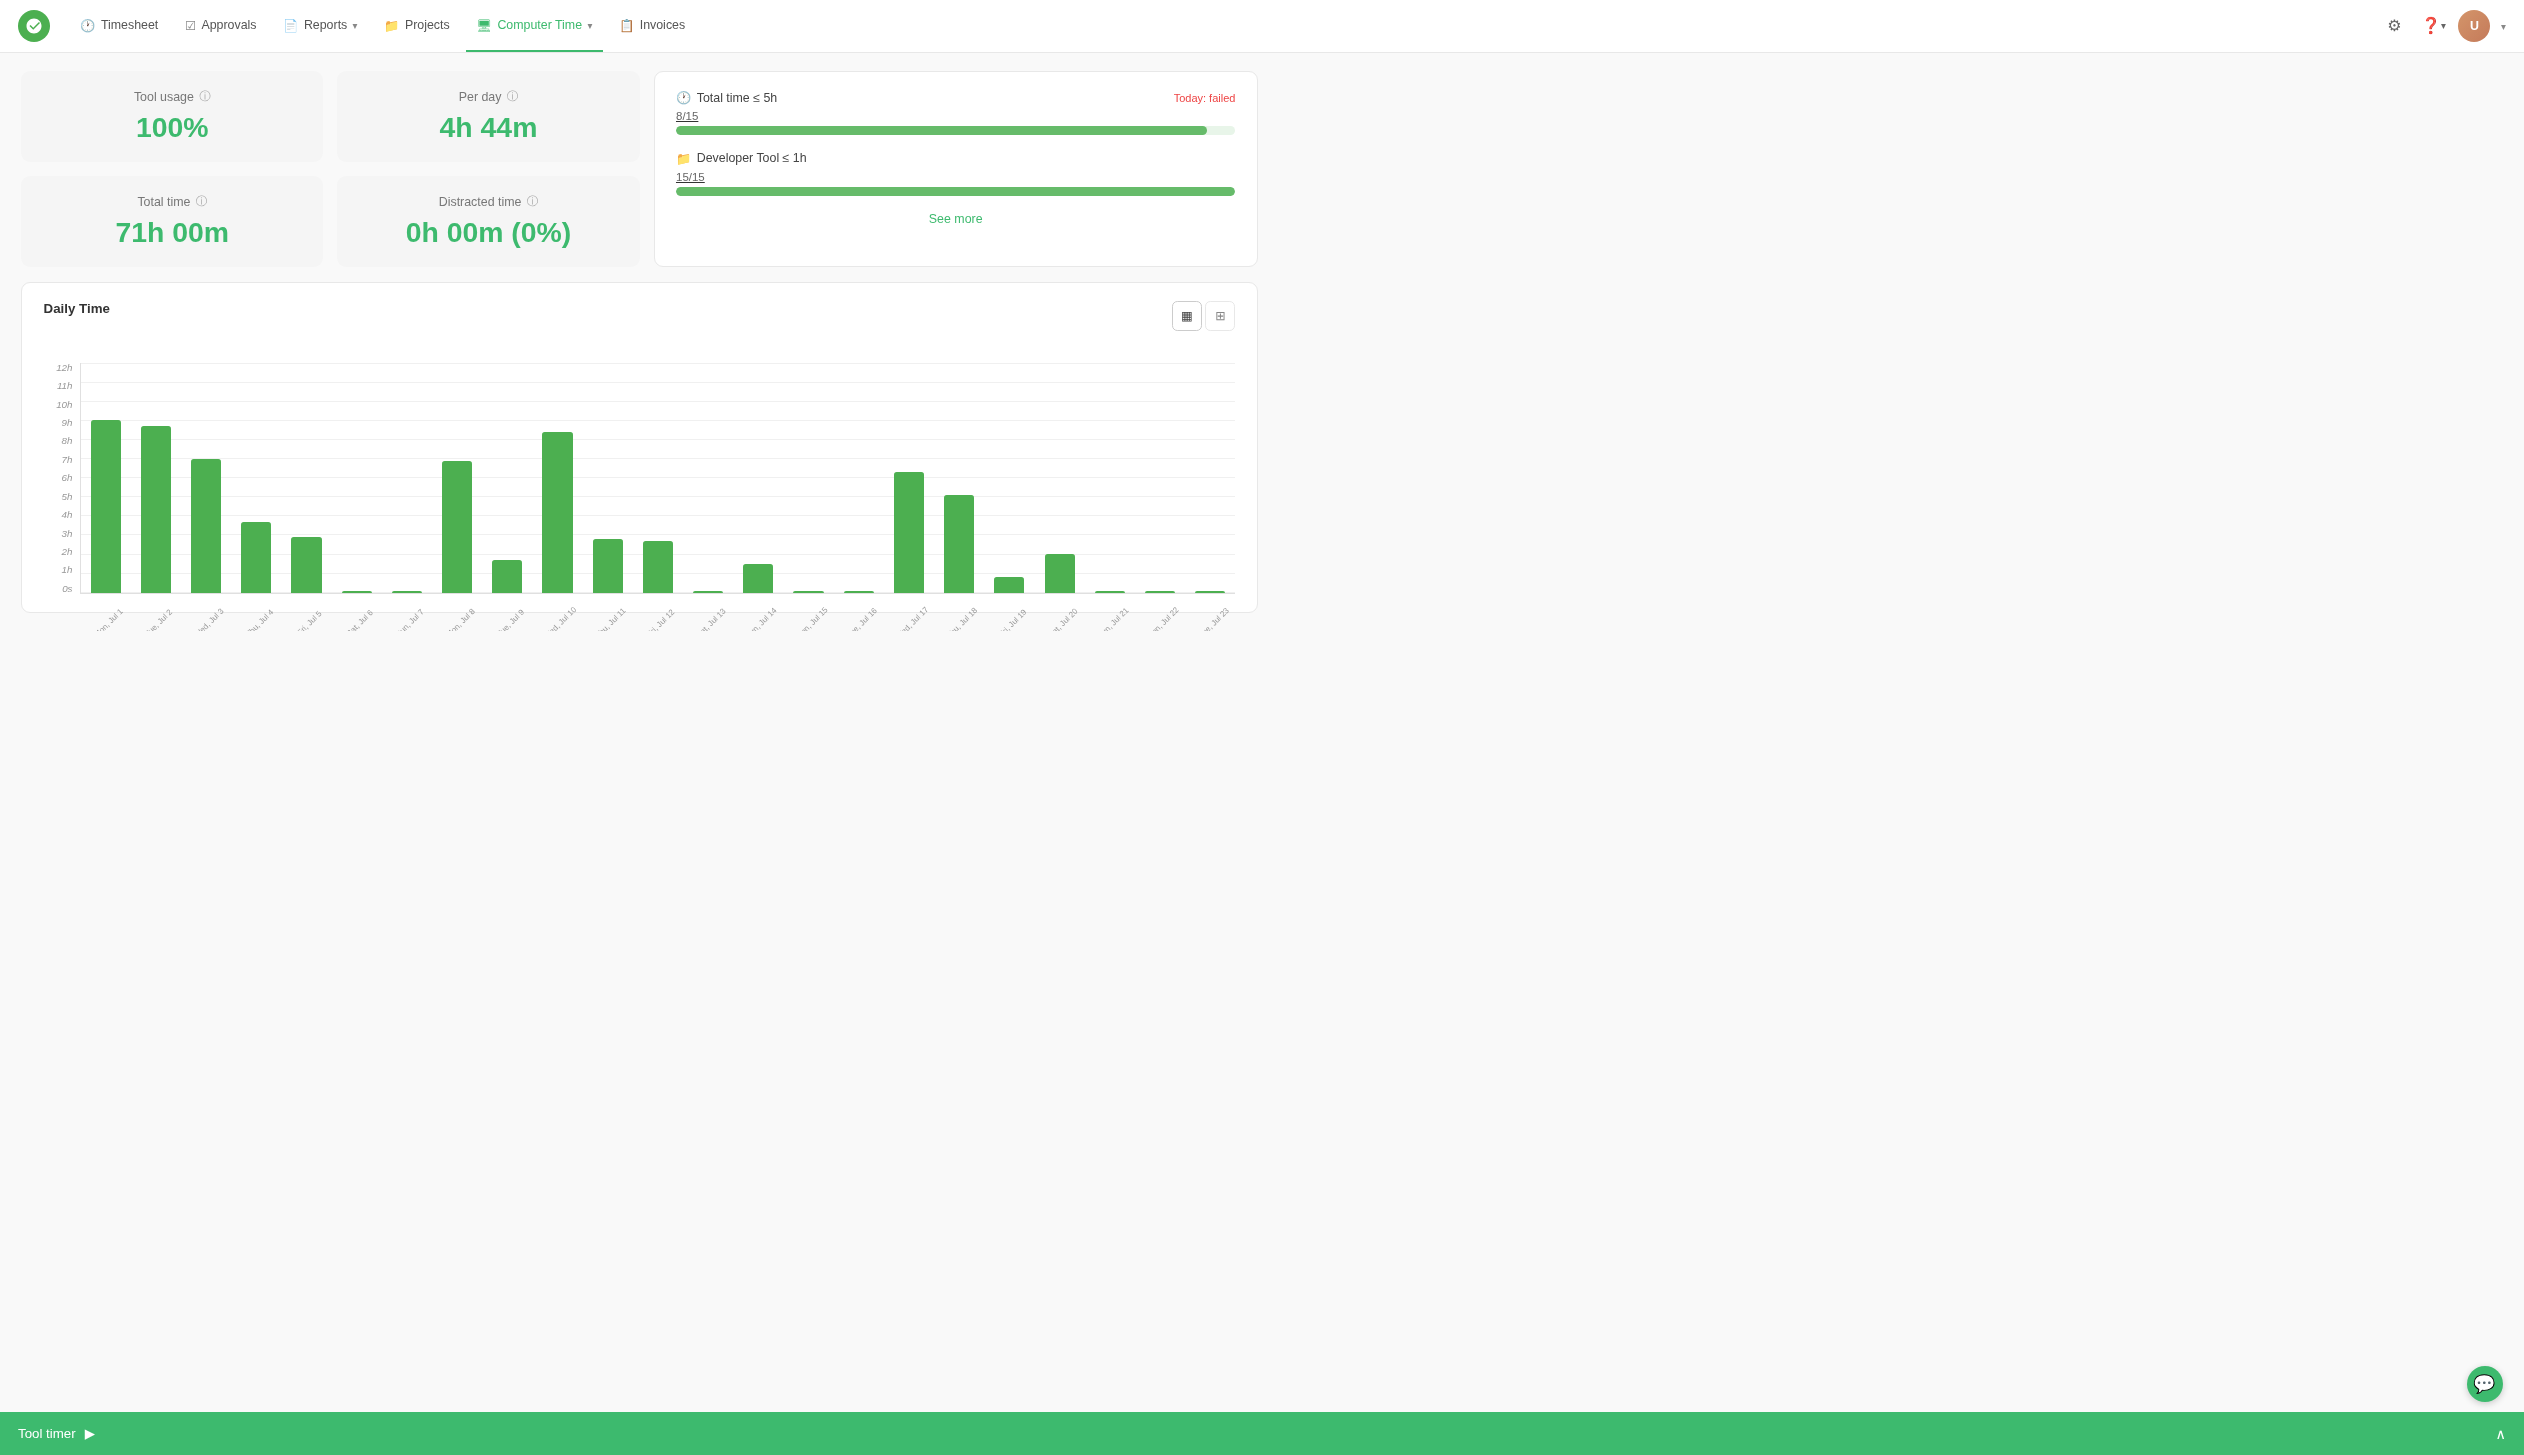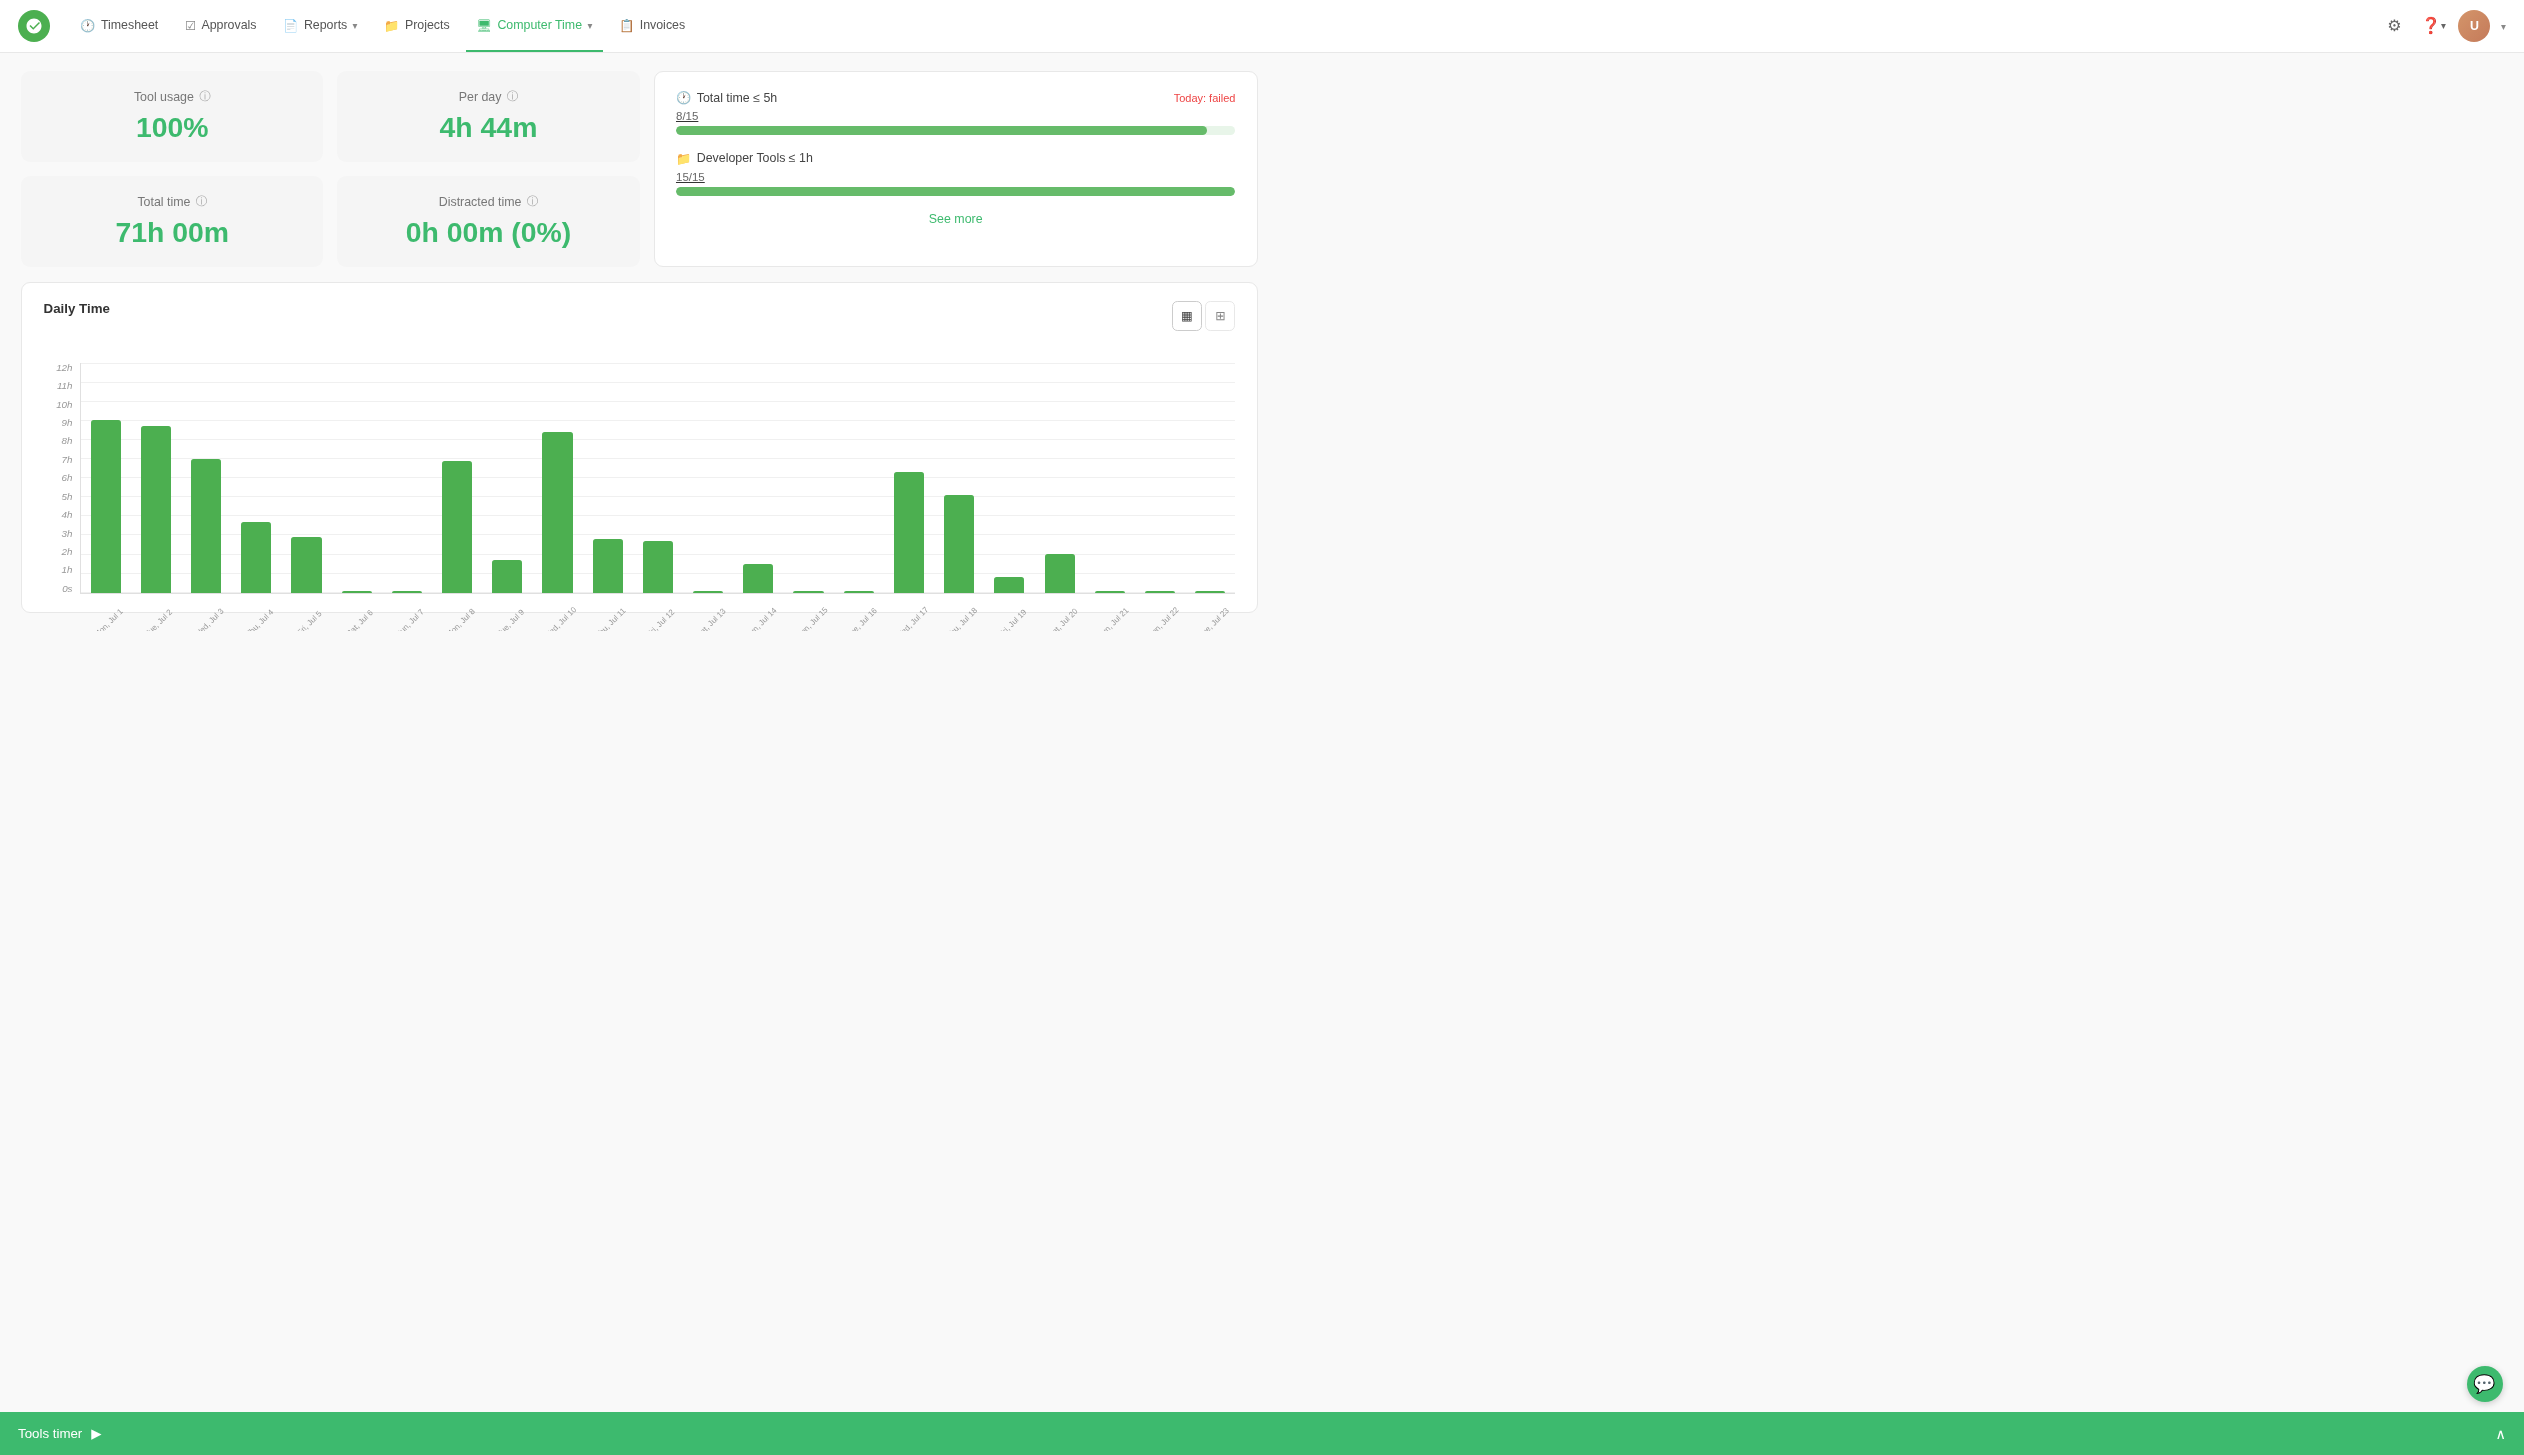--- a/index.html
+++ b/index.html
@@ -394,21 +394,21 @@
         </div>
         <div class="goal-bar-container">
           <div class="goal-bar" style="width: 95%"></div>
         </div>
       </div>
 
       <div class="goal-item">
         <div class="goal-header">
           <div class="goal-title">
             <span>📁</span>
-            <span>Developer Tools ≤ 1h</span>
+            <span>Developer Tool ≤ 1h</span>
           </div>
         </div>
         <div class="goal-progress-row">
           <span class="goal-count">15/15</span>
         </div>
         <div class="goal-bar-container">
           <div class="goal-bar" style="width: 100%"></div>
         </div>
       </div>
 
@@ -558,18 +558,18 @@
   </div>
 
 </div>
 
 <div class="chat-bubble">
   <span>💬</span>
 </div>
 
 <div class="timer-bar">
   <div class="timer-start">
-    <span>Tools timer</span>
+    <span>Tool timer</span>
     <span>▶</span>
   </div>
   <span class="timer-chevron">∧</span>
 </div>
 
 
 </body></html>

